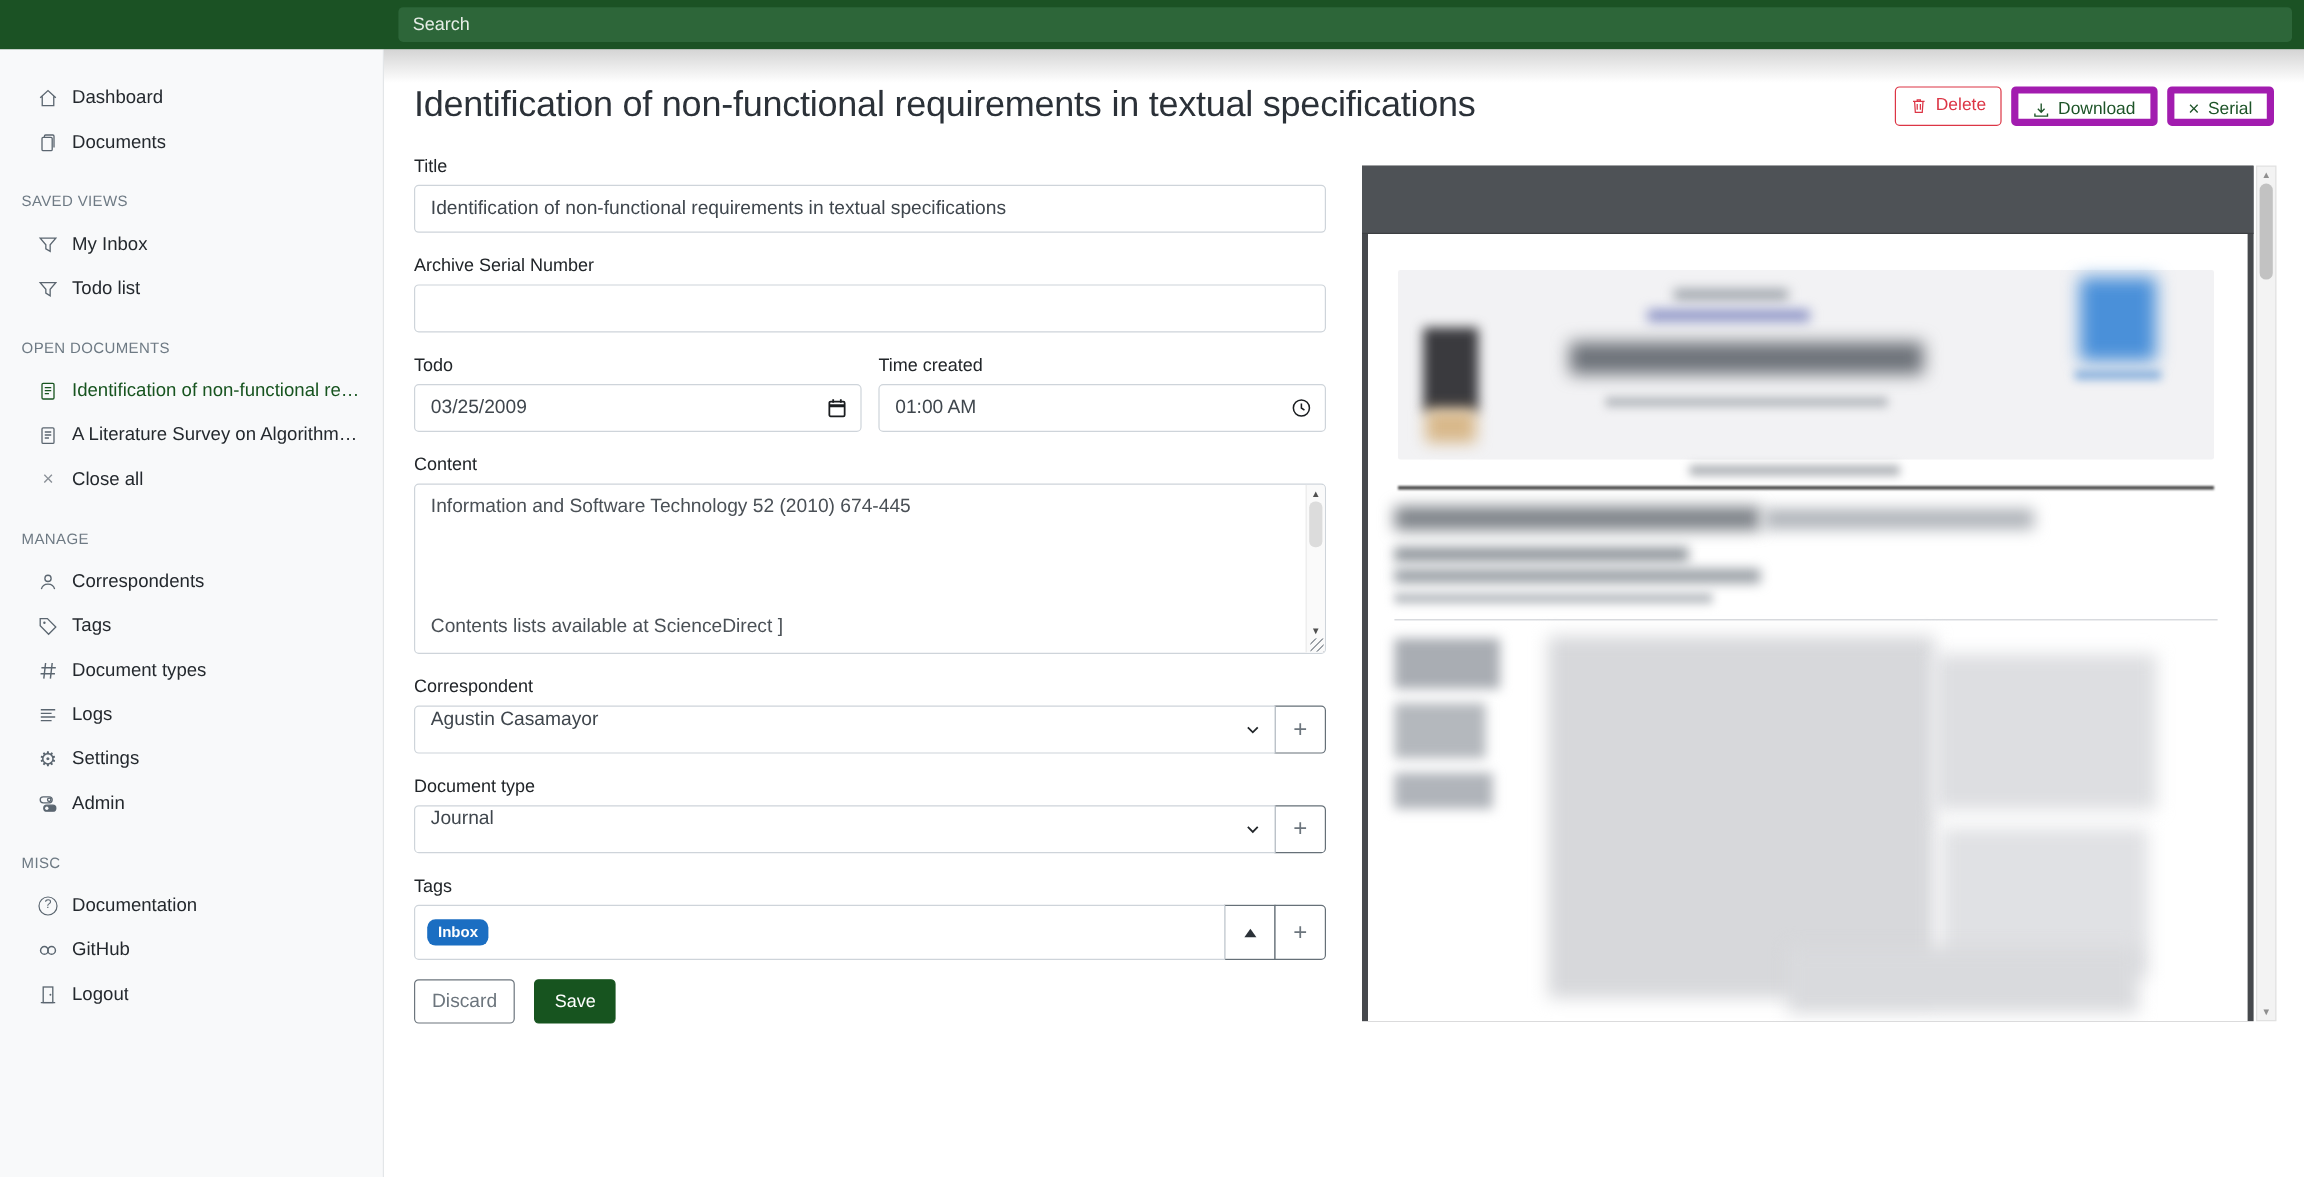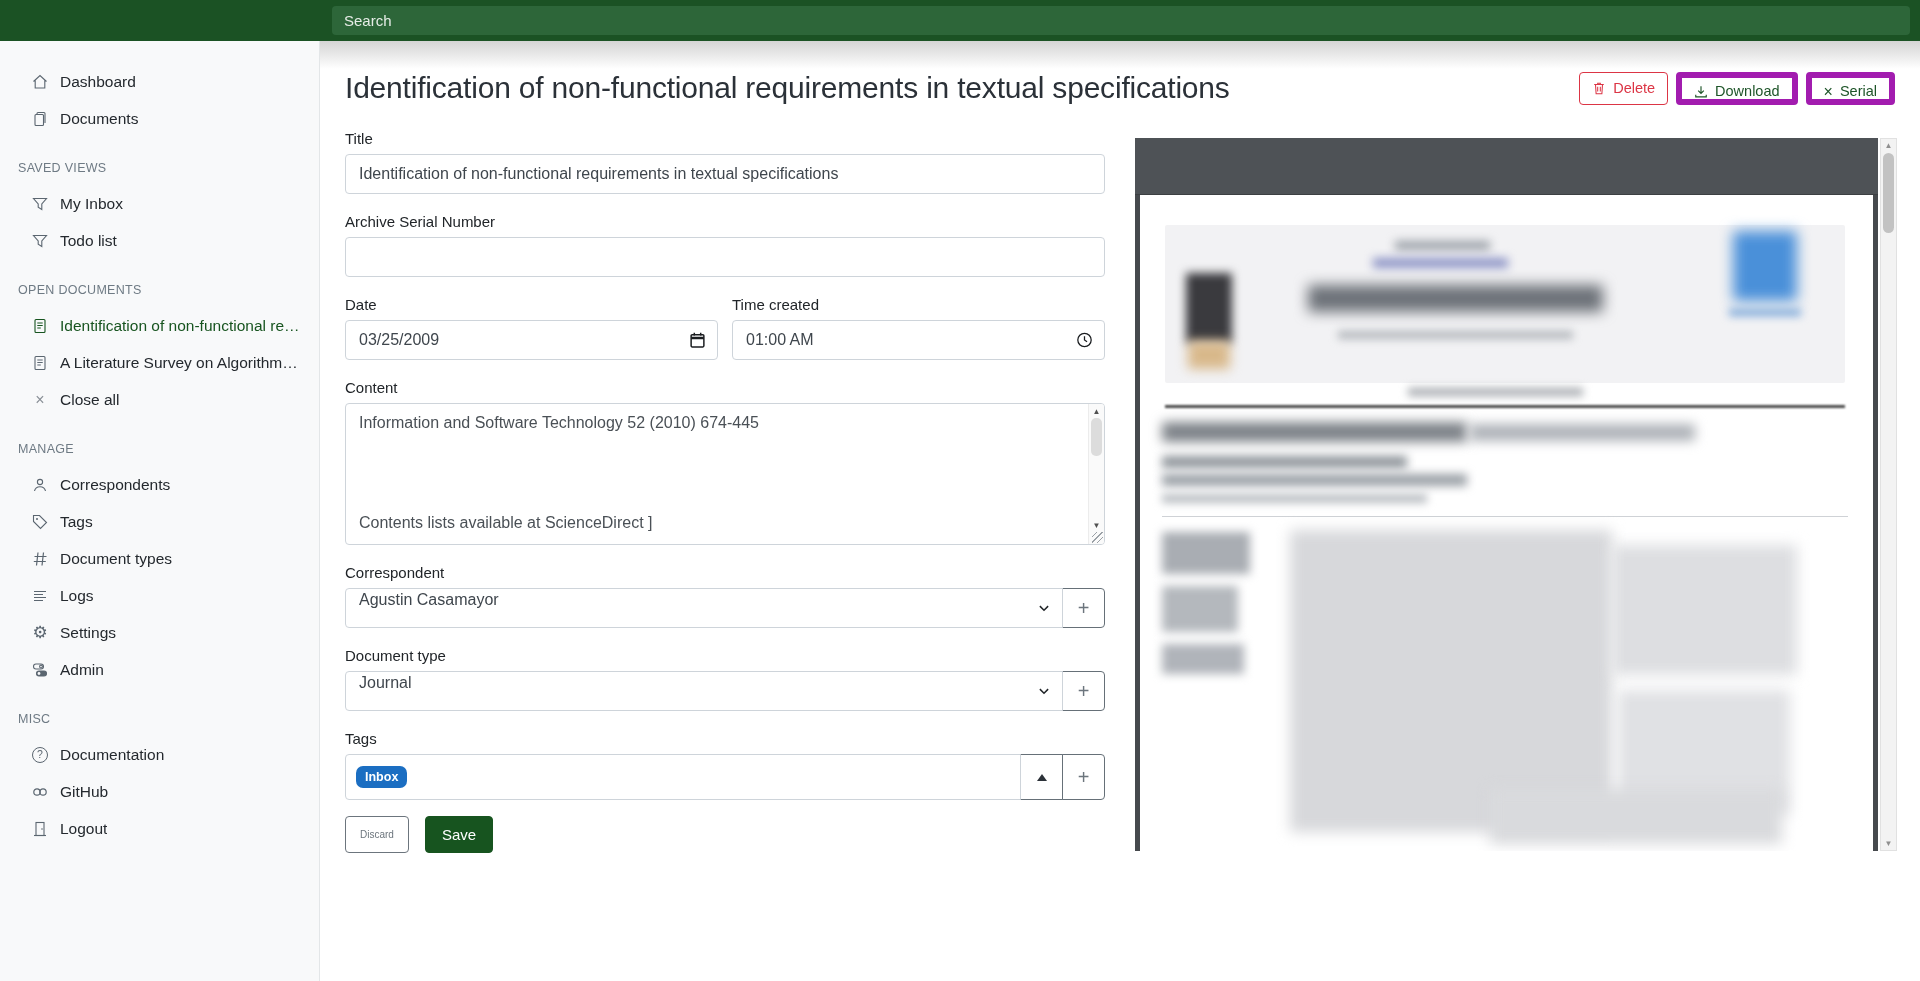--- a/index.html
+++ b/index.html
@@ -80,21 +80,21 @@
   .caret-up { width:0; height:0; border-left:5px solid transparent; border-right:5px solid transparent;
     border-bottom:7px solid #2b3138; }
 
   
   .tags-box { position:relative; flex:1; height:46px; border:1px solid #ced4da; border-radius:4px 0 0 4px;
     display:flex; align-items:center; padding:0 10px; background:#fff; cursor:text; }
   .tag-badge { color:#fff; font-size:12.5px; font-weight:bold; padding:4px 9px; border-radius:7px; cursor:pointer; }
 
   
   .form-actions { display:flex; gap:16px; margin-top:16px; }
-  .btn-discard { height:37px; padding:0 14px; font-size:10px; color:#6c757d; border:1px solid #6c757d;
+  .btn-discard { height:37px; padding:0 14px; font-size:16px; color:#6c757d; border:1px solid #6c757d;
     border-radius:4px; background:#fff; cursor:pointer; font-family:"Liberation Sans",sans-serif; }
   .btn-save { height:37px; padding:0 16px; font-size:15px; color:#fff; border:1px solid #17541f;
     border-radius:4px; background:#17541f; cursor:pointer; font-family:"Liberation Sans",sans-serif; }
 
   
   .preview { position:absolute; left:815px; top:97px; width:743px; height:713px; background:#46494d; overflow:hidden; }
   .pv-toolbar { position:absolute; top:0; left:0; width:100%; height:57px; background:#4e5256; border-bottom:1px solid #3c3f42; }
   .pdf-page { position:absolute; left:5px; right:5px; top:57px; bottom:0; background:#fff; overflow:hidden; }
   .b { position:absolute; }
   .band { left:25px; top:30px; width:680px; height:158px; background:#f2f2f4; border-radius:2px; }
@@ -320,21 +320,21 @@
       <input class="form-control" type="text" value="Identification of non-functional requirements in textual specifications" style="">
     </div>
 
     <div class="field">
       <label>Archive Serial Number</label>
       <input class="form-control" type="text" value="" style="">
     </div>
 
     <div class="field two-col">
       <div>
-        <label style="display:block;font-size:15px;margin-bottom:7px;">Date</label>
+        <label style="display:block;font-size:15px;margin-bottom:7px;">Todo</label>
         <div class="input-wrap">
           <input class="form-control" type="text" value="03/25/2009" style="">
           <svg class="input-icon" viewBox="0 0 16 16" fill="none" stroke="currentColor" stroke-width="1.4">
               <rect x="2" y="3" width="12" height="11.5" rx="1"></rect>
               <path d="M2 6.2h12" stroke-width="2.4"></path>
               <path d="M5 1.2v2.6M11 1.2v2.6"></path>
             </svg>
         </div>
       </div>
       <div>

